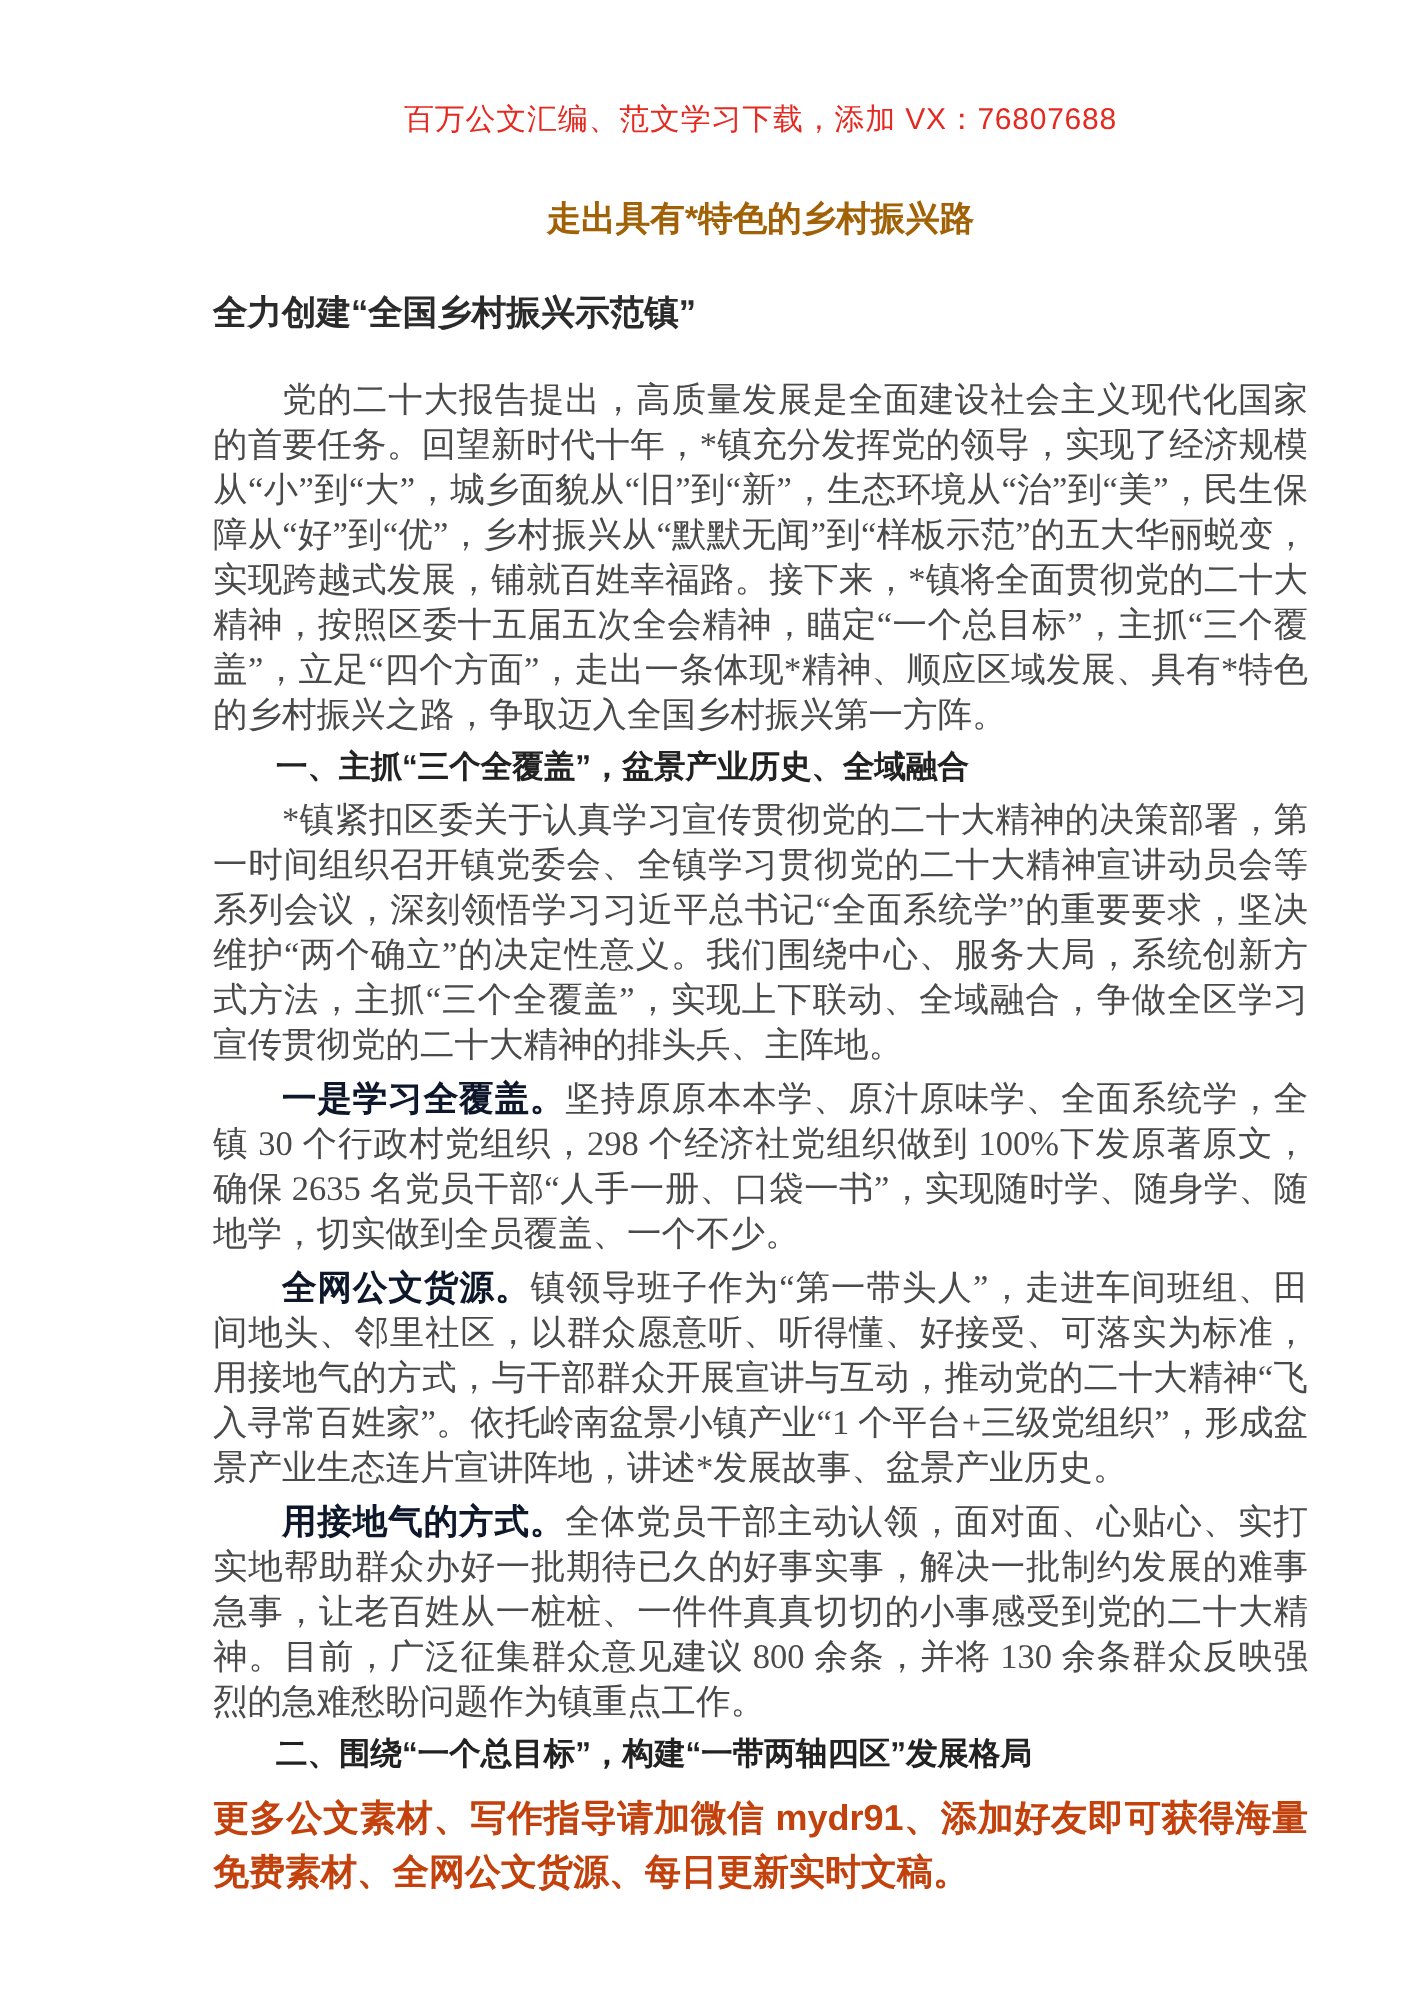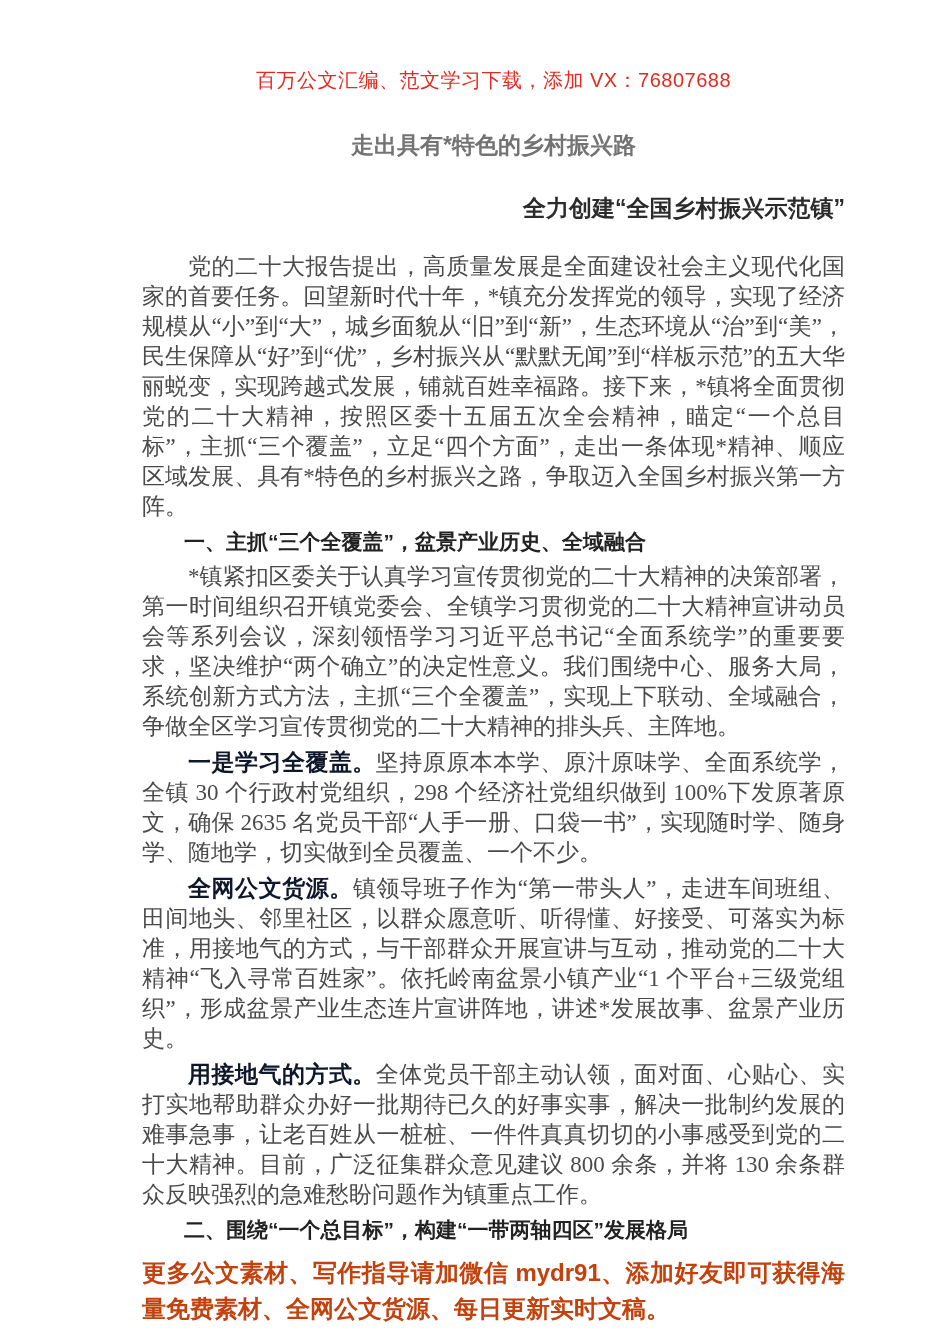--- a/index.html
+++ b/index.html
@@ -7,48 +7,48 @@
     padding: 0;
     background: #ffffff;
   }
   .page {
     position: relative;
     width: 950px;
     height: 1344px;
     margin: 0 auto;
     background: #ffffff;
     box-sizing: border-box;
-    padding: 66px 105px 0 142px;
+    padding: 66px 78px 0 142px;
     overflow: hidden;
   }
   .promo-header {
     font-family: "Liberation Sans", "DejaVu Sans", sans-serif;
     font-size: 20px;
     line-height: 28px;
     color: #e42a20;
     text-align: center;
     font-weight: 500;
     letter-spacing: 0.5px;
   }
   .doc-title {
     font-family: "Liberation Sans", "DejaVu Sans", sans-serif;
     font-size: 23px;
     line-height: 36px;
     font-weight: bold;
-    color: #737373;
+    color: #a16207;
     text-align: center;
     margin: 33px 0 0 0;
   }
   .doc-subtitle {
     font-family: "Liberation Sans", "DejaVu Sans", sans-serif;
     font-size: 23px;
     line-height: 36px;
     font-weight: bold;
     color: #2b2b2b;
-    text-align: right;
+    text-align: left;
     margin: 27px 0 0 0;
   }
   .doc-body {
     margin-top: 26px;
   }
   .para {
     font-family: "Liberation Serif", "DejaVu Serif", serif;
     font-size: 23px;
     line-height: 30px;
     color: #4a4a4a;

